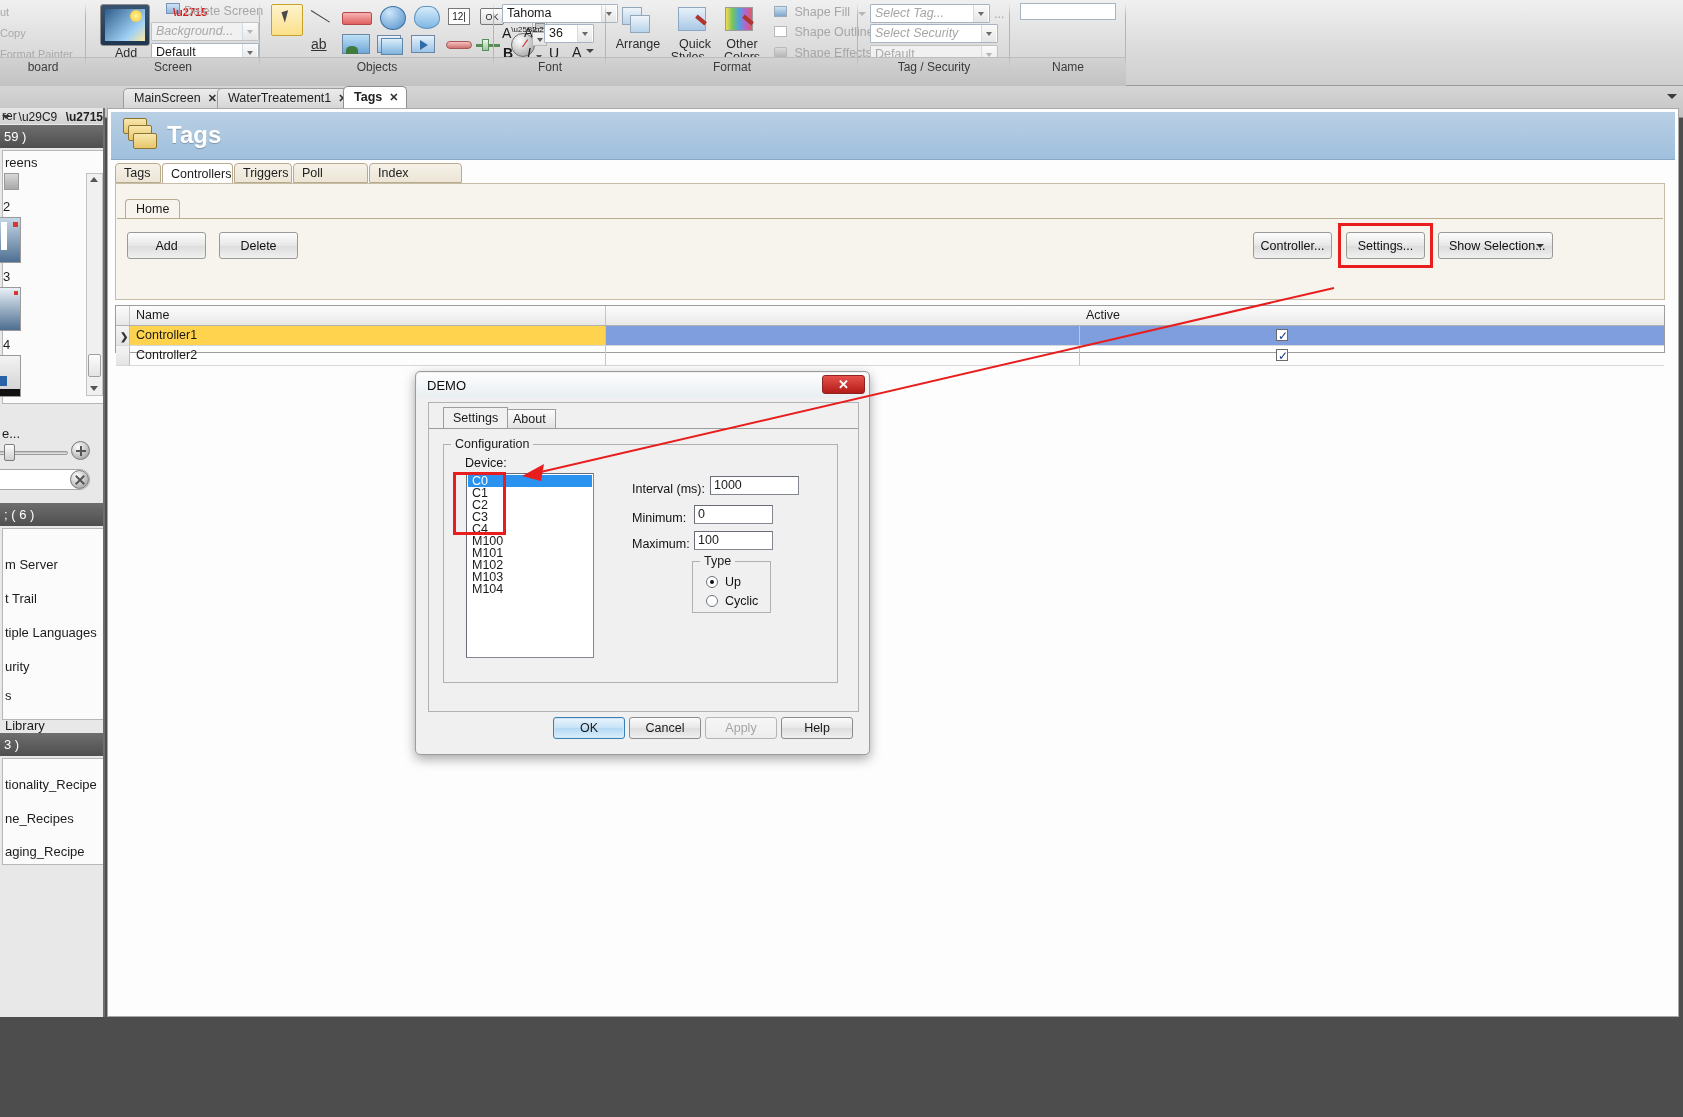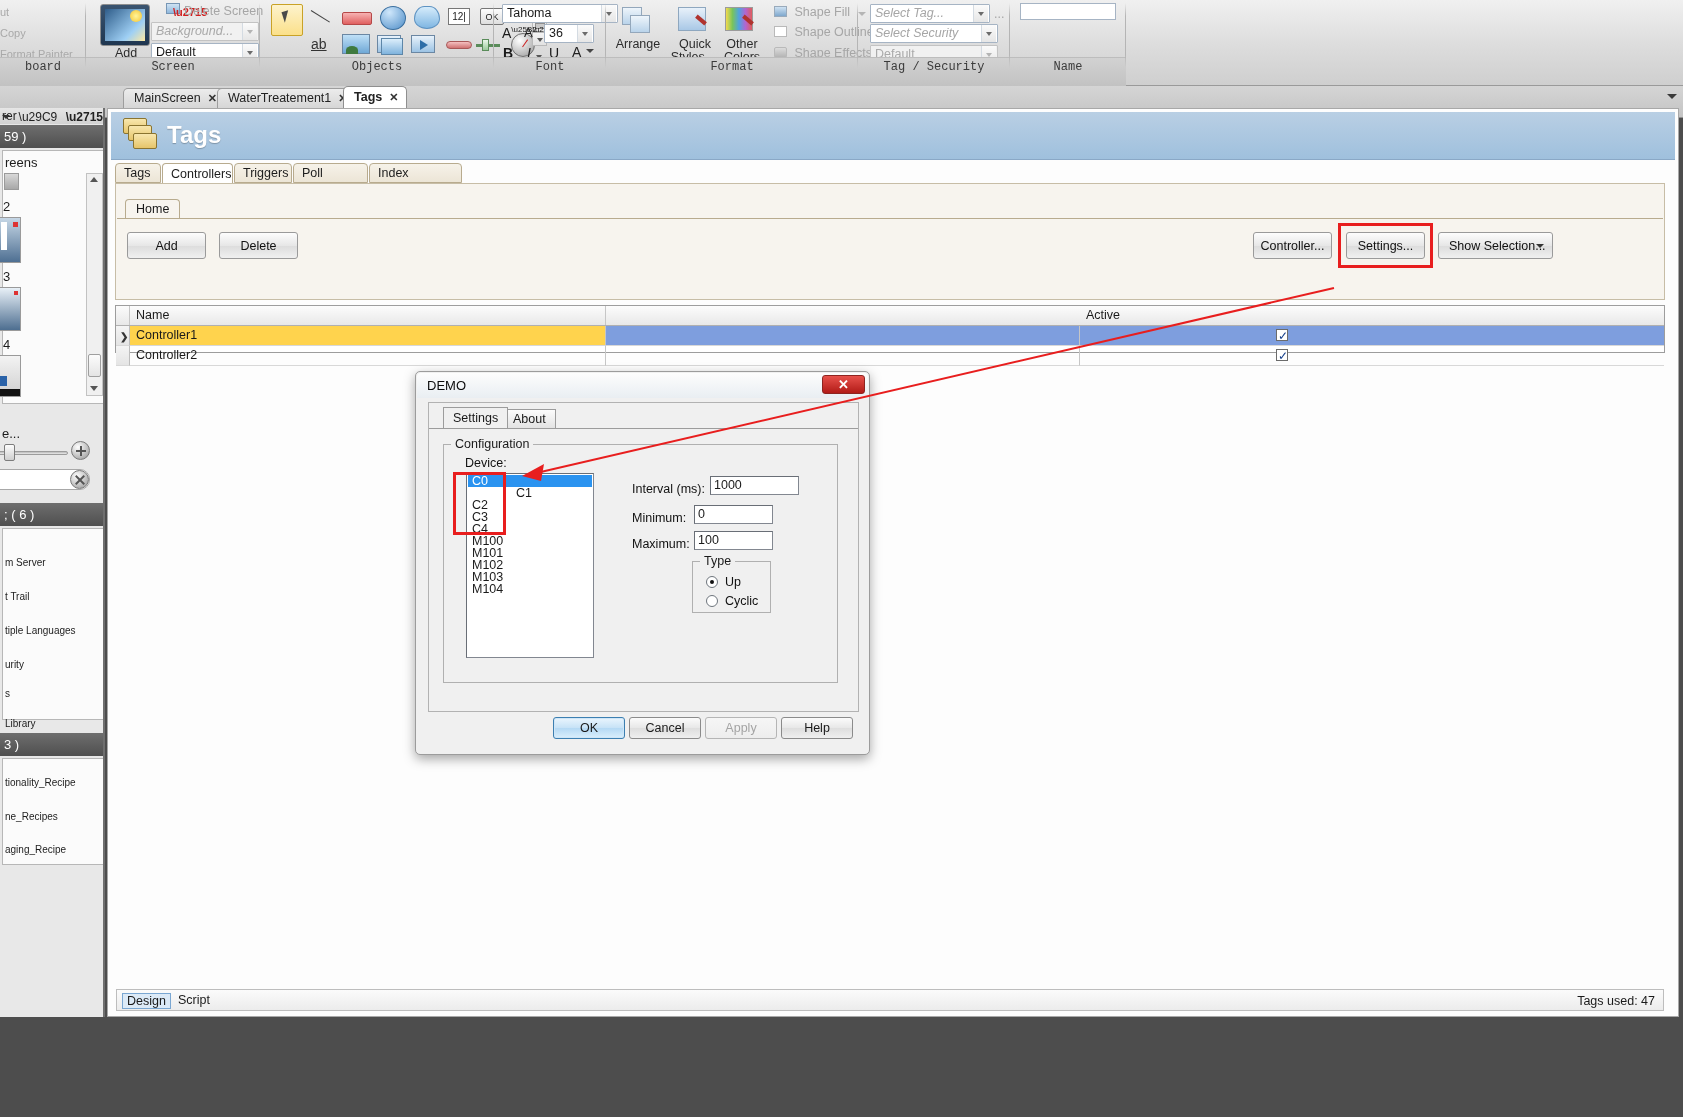--- a/index.html
+++ b/index.html
@@ -22,21 +22,20 @@
   }
   .rgroup { position: absolute; top: 0; height: 86px; }
   .rgroup .gsep { position: absolute; right: 0; top: 3px; bottom: 18px; width: 1px;
     background: linear-gradient(transparent, #b5b5b5 20%, #b5b5b5 80%, transparent); }
   .glabel {
     position: absolute; bottom: 0; left: 0; right: 0; height: 29px;
     text-align: center; font-size: 12px; color: #3b3b3b;
     background: linear-gradient(#d2d2d2, #c2c2c2);
     border-top: 1px solid #bdbdbd;
     line-height: 18px;
-    font-family: Liberation Mono, monospace;
   }
   .dim { color: #a6a6a6; }
   .ital { font-style: italic; }
 
   .cmd { position: absolute; font-size: 12.5px; white-space: nowrap; }
 
   
   .cb-item { left: 0; font-size: 11px; color: #a9a9a9; }
 
   
@@ -117,21 +116,21 @@
     position: absolute; left: 0; width: 105px; height: 23px;
     background: linear-gradient(#6e6e6e,#4f4f4f);
     color: #fff; font-size: 13px; line-height: 23px; padding-left: 4px;
   }
   .panel {
     position: absolute; left: 2px; width: 103px;
     background: #fbfbfb; border: 1px solid #b7b7b7;
   }
   .thumbitem { position: absolute; left: 0; font-size: 13px; color: #1c1c1c; }
   .thumbpic { position: absolute; border: 1px solid #9a9a9a; }
-  .listitem { position: absolute; left: 2px; font-size: 10px; color: #1c1c1c; white-space: nowrap; }
+  .listitem { position: absolute; left: 2px; font-size: 13px; color: #1c1c1c; white-space: nowrap; }
   .vscroll {
     position: absolute; width: 17px; background: #f0f0f0; border: 1px solid #c2c2c2;
   }
   .vscroll .thumbr {
     position: absolute; left: 1px; right: 1px; background: linear-gradient(#fcfcfc,#e4e4e4);
     border: 1px solid #9f9f9f; border-radius: 2px;
   }
   .slider-track {
     position: absolute; height: 4px; background: linear-gradient(#b9b9b9,#eaeaea);
     border: 1px solid #9c9c9c; border-radius: 2px;
@@ -671,44 +670,39 @@
       <div class="grow" style="top:40px;">
         <div class="rowmark"></div>
         <div class="gcell" style="left:14px; width:476px;">Controller2</div>
         <div class="gcell" style="left:490px; width:474px;"></div>
         <div class="gcell" style="left:964px; width:584px; border-right:none;">
           <span class="chk" style="left:196px; top:3px;"></span>
         </div>
       </div>
     </div>
 
-    <div class="designbar">
-      <div class="dsbtn active" style="left:5px;">Design</div>
-      <div class="dsbtn" style="left:57px;">Script</div>
-      <div class="tagsused">Tags used: 47</div>
-    </div>
   </div>
 
   <div class="dialog">
     <div class="dlgtitle">DEMO</div>
     <div class="closebtn">✕</div>
 
     <div class="dlgbody">
       <div class="dtabline"></div>
       <div class="dtab active" style="left:14px;">Settings</div>
       <div class="dtab" style="left:74px;">About</div>
 
       <div class="groupbox" style="left:14px; top:41px; width:395px; height:239px;">
         <div class="gbtitle">Configuration</div>
 
         <div class="dlabel" style="left:21px; top:11px;">Device:</div>
 
         <div class="listbox" style="left:22px; top:28px; width:128px; height:185px;">
           <div class="lbitem sel" style="top:1px;">C0</div>
-          <div class="lbitem" style="top:13px;margin-left:44px;">C1</div>
+          <div class="lbitem" style="top:13px;">C1</div>
           <div class="lbitem" style="top:25px;">C2</div>
           <div class="lbitem" style="top:37px;">C3</div>
           <div class="lbitem" style="top:49px;">C4</div>
           <div class="lbitem" style="top:61px;">M100</div>
           <div class="lbitem" style="top:73px;">M101</div>
           <div class="lbitem" style="top:85px;">M102</div>
           <div class="lbitem" style="top:97px;">M103</div>
           <div class="lbitem" style="top:109px;">M104</div>
         </div>
 

